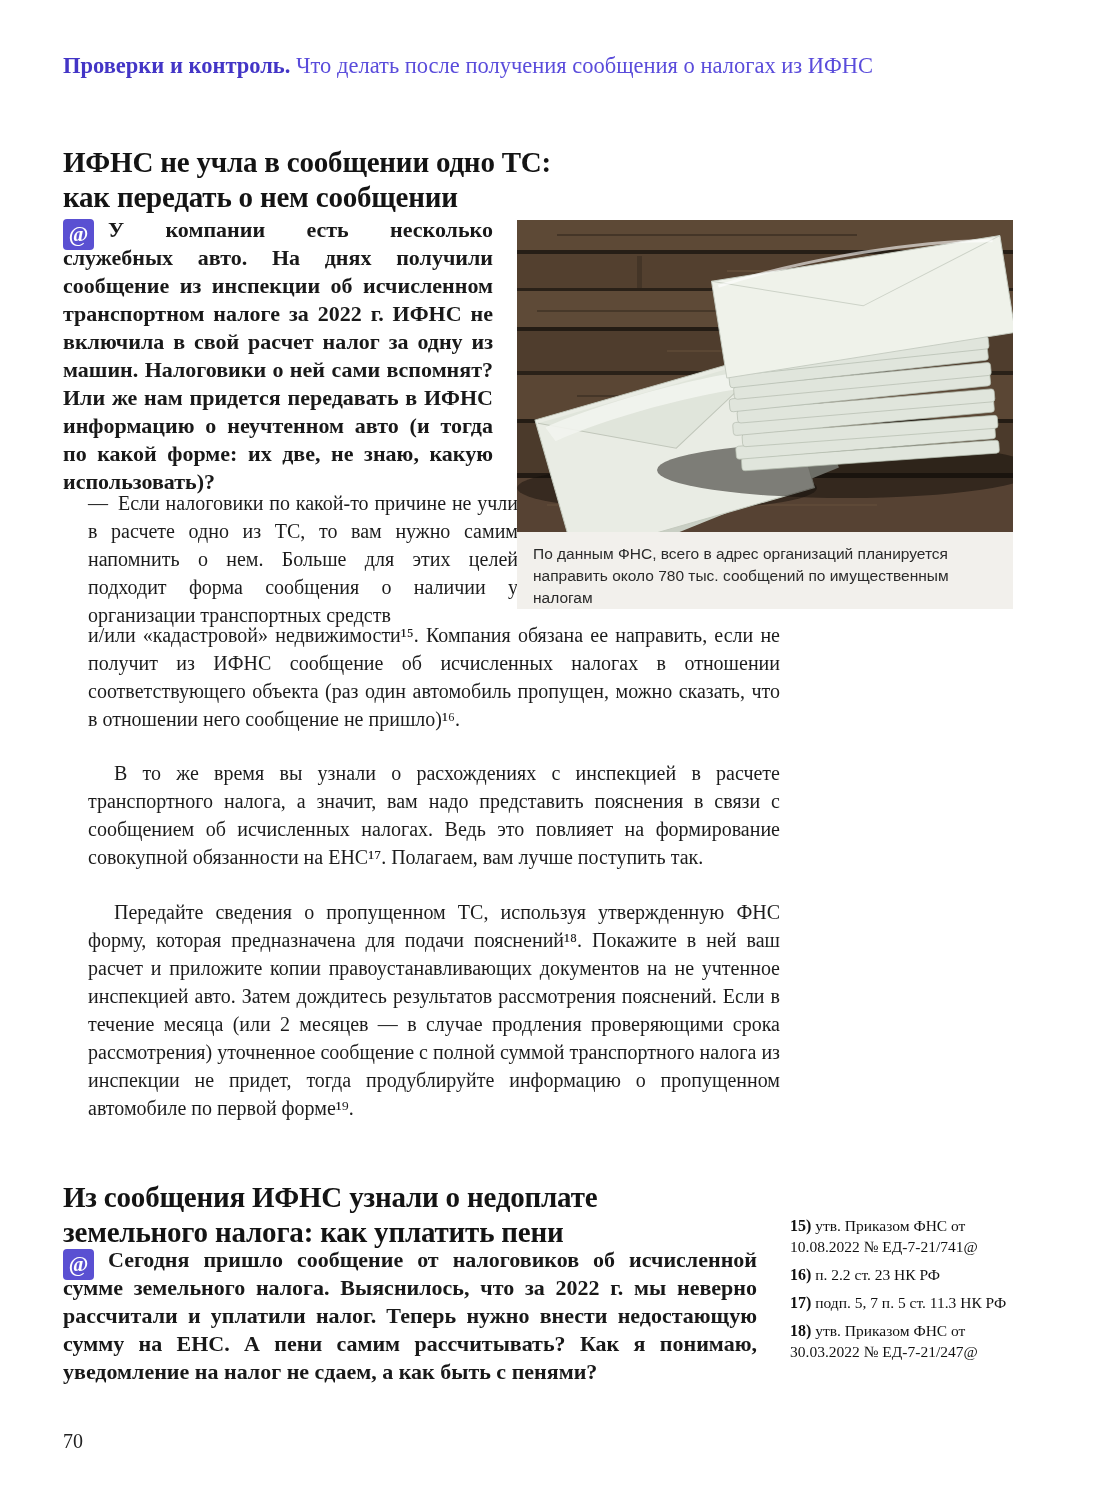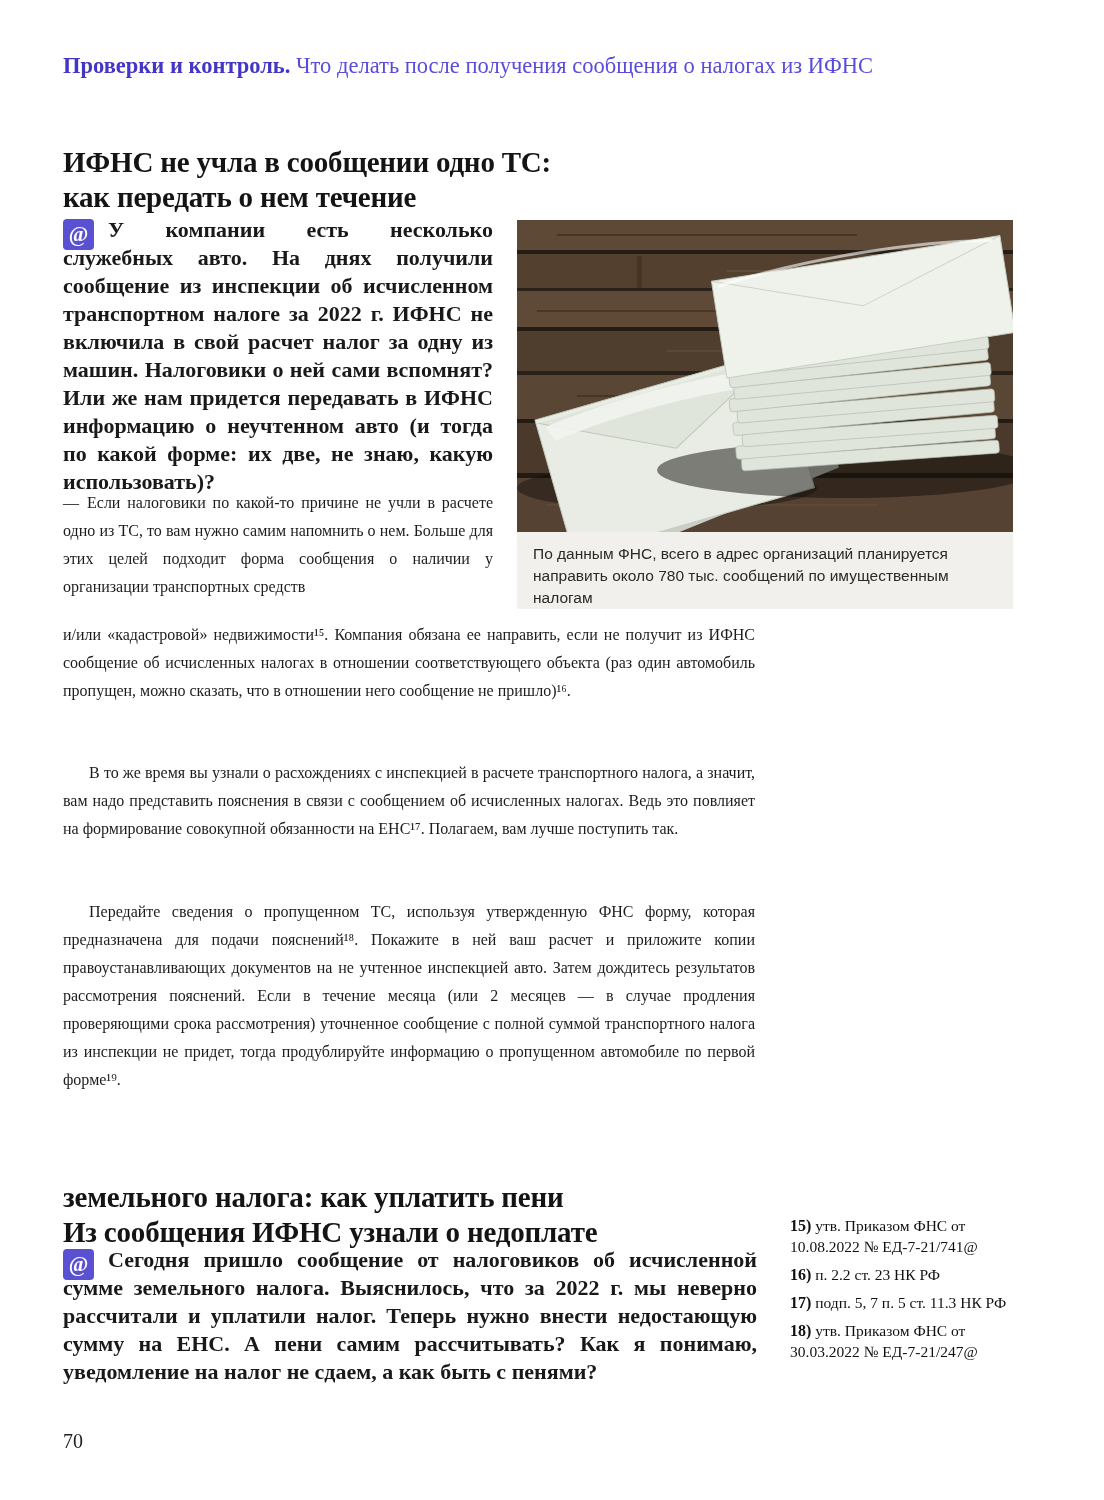--- a/index.html
+++ b/index.html
@@ -22,21 +22,21 @@
   .at-badge{
     width:31px;height:31px;border-radius:4px;background:#5a50d2;
     color:#ffffff;font-family:"Liberation Serif","DejaVu Serif",serif;
     font-size:21px;font-weight:bold;display:flex;align-items:center;justify-content:center;
   }
   .q-text{
     font-weight:bold;font-size:22px;line-height:28px;text-align:justify;text-indent:45px;
     color:#191919;
   }
   .body-text{
-    font-size:16px;line-height:28px;text-align:justify;color:#1c1c1c;
+    font-size:20px;line-height:28px;text-align:justify;color:#1c1c1c;margin-left:25px;
   }
   .indent{text-indent:26px;}
   
   .photo-frame{left:517px;top:220px;width:496px;height:312px;}
   .photo-frame svg{display:block;width:100%;height:100%;}
   .caption{
     left:517px;top:532px;width:496px;box-sizing:border-box;
     background:#f2f0ec;padding:11px 18px 0 16px;
     font-family:"Liberation Sans","DejaVu Sans",sans-serif;
     font-size:15.5px;line-height:22px;color:#2a2a2a;
@@ -52,21 +52,21 @@
 <body>
 
 <div id="page">
 
   <div class="abs runhead">
     <span class="rh-bold">Проверки и контроль.</span><span class="rh-rest"> Что делать после получения сообщения о налогах из ИФНС</span>
   </div>
 
   <div class="abs h-title" style="top:133px;">
     <div>ИФНС не учла в сообщении одно ТС:</div>
-    <div>как передать о нем течение</div>
+    <div>как передать о нем сообщении</div>
   </div>
 
   <div class="abs at-badge" style="left:63px;top:219px;">
     <span>@</span>
   </div>
   <div class="abs q-text" style="left:63px;top:216px;width:430px;">У компании есть несколько служебных авто. На днях получили сообщение из инспекции об исчисленном транспортном налоге за 2022 г. ИФНС не включила в свой расчет налог за одну из машин. Налоговики о ней сами вспомнят? Или же нам придется передавать в ИФНС информацию о неучтенном авто (и тогда по какой форме: их две, не знаю, какую использовать)?</div>
 
   <div class="abs body-text" style="left:63px;top:489px;width:430px;">— Если налоговики по какой-то причине не учли в расчете одно из ТС, то вам нужно самим напомнить о нем. Больше для этих целей подходит форма сообщения о наличии у организации транспортных средств</div>
 
   <div class="abs body-text" style="left:63px;top:621px;width:692px;">и/или «кадастровой» недвижимости¹⁵. Компания обязана ее направить, если не получит из ИФНС сообщение об исчисленных налогах в отношении соответствующего объекта (раз один автомобиль пропущен, можно сказать, что в отношении него сообщение не пришло)¹⁶.</div>
@@ -133,22 +133,22 @@
             <path d="M-10,-56 C80,-70 200,-70 268,-58" fill="none" stroke="#ffffff" stroke-width="3" opacity="0.6"></path>
           </g>
         </g>
       </g>
     </svg>
   </div>
 
   <div class="abs caption">По данным ФНС, всего в адрес организаций планируется направить около 780 тыс. сообщений по имущественным налогам</div>
 
   <div class="abs h-title" style="top:1168px;">
+    <div>Из сообщения ИФНС узнали о недоплате</div>
     <div>земельного налога: как уплатить пени</div>
-    <div>Из сообщения ИФНС узнали о недоплате</div>
   </div>
 
   <div class="abs at-badge" style="left:63px;top:1249px;">
     <span>@</span>
   </div>
   <div class="abs q-text" style="left:63px;top:1246px;width:694px;">Сегодня пришло сообщение от налоговиков об исчисленной сумме земельного налога. Выяснилось, что за 2022 г. мы неверно рассчитали и уплатили налог. Теперь нужно внести недостающую сумму на ЕНС. А пени самим рассчитывать? Как я понимаю, уведомление на налог не сдаем, а как быть с пенями?</div>
 
   <div class="abs footnotes">
     <div class="fn-item"><b>15)</b><span> утв. Приказом ФНС от 10.08.2022 № ЕД-7-21/741@</span></div>
     <div class="fn-item"><b>16)</b><span> п. 2.2 ст. 23 НК РФ</span></div>

